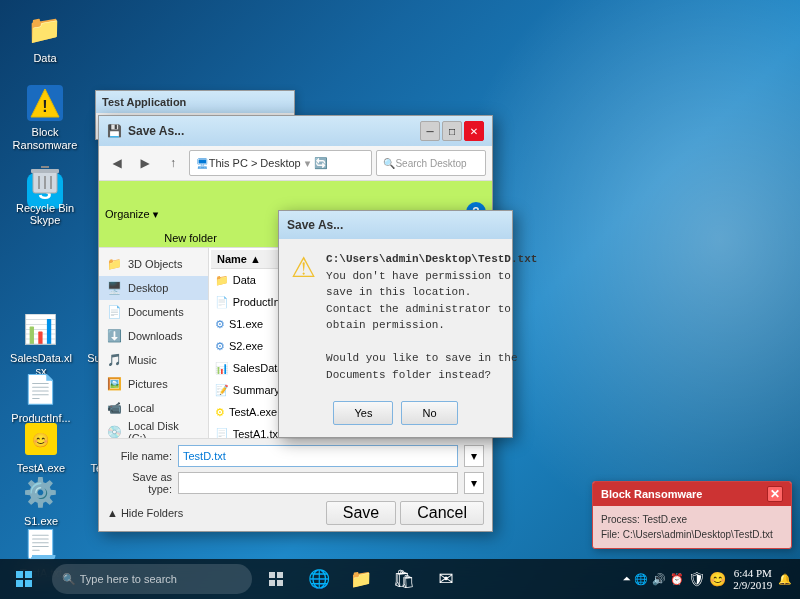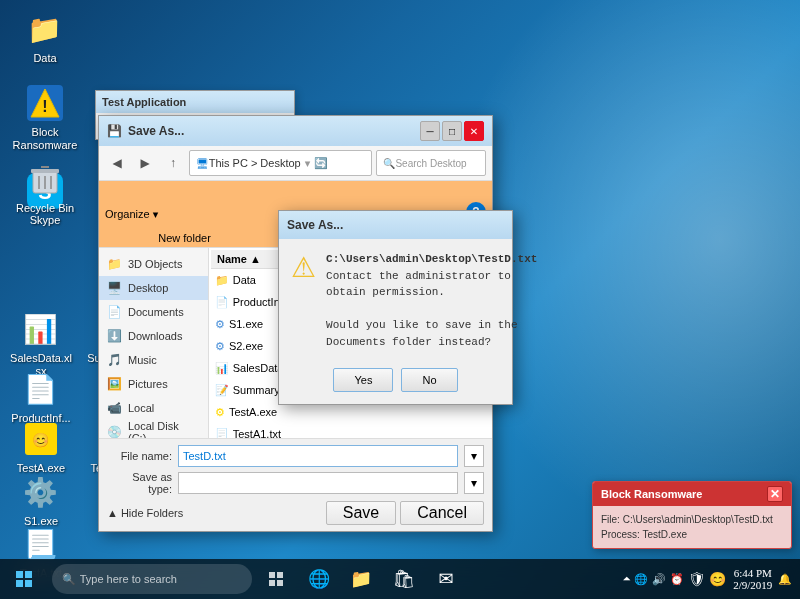--- a/index.html
+++ b/index.html
@@ -264,25 +264,25 @@
       border: 1px solid #bbb;
       border-radius: 2px;
       display: flex;
       align-items: center;
       padding: 0 6px;
       font-size: 11px;
       color: #999;
     }
 
     .dialog-toolbar2 {
-      background: #fdba74;
+      background: #bef264;
       display: flex;
       align-items: center;
       padding: 3px 6px;
-      gap: 0;
+      gap: 6px;
       border-bottom: 1px solid #ddd;
       font-size: 11px;
     }
 
     .dialog-body {
       display: flex;
       height: 190px;
       background: white;
     }
 
@@ -863,39 +863,40 @@
   </div>
 
   <div class="permission-dialog">
     <div class="perm-titlebar">
       <span>Save As...</span>
     </div>
     <div class="perm-body">
       <div class="perm-icon">⚠</div>
       <div class="perm-text">
         <div class="path">C:\Users\admin\Desktop\TestD.txt</div>
+        <div>You don't have permission to save in this location.</div>
         <div>Contact the administrator to obtain permission.</div>
         <br>
         <div>Would you like to save in the Documents folder instead?</div>
       </div>
     </div>
     <div class="perm-buttons">
       <button class="perm-btn">Yes</button>
       <button class="perm-btn">No</button>
     </div>
   </div>
 
   <div class="ransomware-notify">
     <div class="notify-header">
       <span>Block Ransomware</span>
       <div class="notify-close">✕</div>
     </div>
     <div class="notify-body">
+      <div>Process: TestD.exe</div>
       <div>File: C:\Users\admin\Desktop\TestD.txt</div>
-      <div>Process: TestD.exe</div>
     </div>
   </div>
 
   <div class="taskbar">
 
     <div class="taskbar-start">
       <div class="start-icon">
         <span style="background:#4fc3f7;"></span>
         <span style="background:#4fc3f7;"></span>
         <span style="background:#4fc3f7;"></span>

